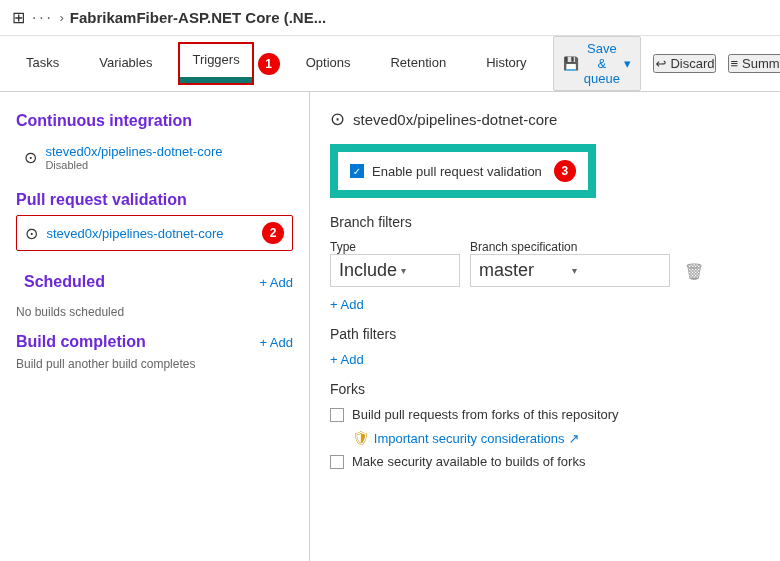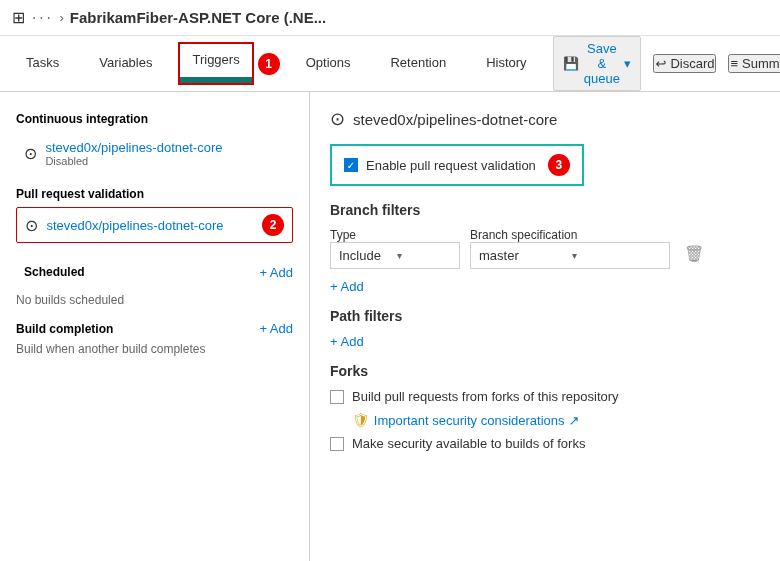--- a/index.html
+++ b/index.html
@@ -17,51 +17,51 @@
     .nav-tab.plain { color: #333; }
 
     .nav-actions { margin-left: auto; display: flex; align-items: center; gap: 12px; }
     .save-queue-btn { display: flex; align-items: center; gap: 4px; color: #0078d4; cursor: pointer; font-size: 13px; border: 1px solid #d0d0d0; padding: 4px 10px; border-radius: 2px; }
     .discard-btn { color: #333; cursor: pointer; display: flex; align-items: center; gap: 4px; font-size: 13px; }
     .summary-btn { color: #333; cursor: pointer; display: flex; align-items: center; gap: 4px; font-size: 13px; }
 
     .main-content { display: flex; height: calc(561px - 90px); }
 
     .left-panel { width: 310px; border-right: 1px solid #d0d0d0; padding: 14px 16px; overflow-y: auto; flex-shrink: 0; }
-    .section-title { font-size: 12px; font-weight: 600; color: #000000; margin-bottom: 8px; margin-top: 6px; }
+    .section-title { font-size: 16px; font-weight: 600; color: #6d28d9; margin-bottom: 8px; margin-top: 6px; }
 
     .trigger-item { display: flex; align-items: center; gap: 8px; padding: 6px 8px; cursor: pointer; border-radius: 2px; }
     .trigger-item.selected { border: 1.5px solid #c00; background: #fff; }
     .trigger-item .item-icon { font-size: 16px; color: #333; }
     .trigger-item .item-text { display: flex; flex-direction: column; }
     .trigger-item .item-name { font-size: 13px; color: #0078d4; }
     .trigger-item .item-status { font-size: 11px; color: #666; }
 
     .section-header { display: flex; align-items: center; justify-content: space-between; margin-top: 14px; margin-bottom: 6px; }
     .add-link { color: #0078d4; cursor: pointer; font-size: 13px; display: flex; align-items: center; gap: 2px; }
     .no-builds { color: #666; font-size: 12px; margin-top: 2px; }
     .build-completion-desc { color: #666; font-size: 12px; margin-top: 4px; }
 
     .right-panel { flex: 1; padding: 16px 20px; overflow-y: auto; }
     .repo-header { display: flex; align-items: center; gap: 8px; margin-bottom: 14px; }
     .repo-icon { font-size: 18px; }
     .repo-name { font-size: 15px; font-weight: 500; color: #333; }
 
-    .enable-pr { display: flex; align-items: center; gap: 8px; border: 2px solid #14b8a6; padding: 8px 12px; margin-bottom: 16px; background: #fff; width: fit-content; }
+    .enable-pr { display: flex; align-items: center; gap: 8px; border: 8px solid #14b8a6; padding: 8px 12px; margin-bottom: 16px; background: #fff; width: fit-content; }
     .checkbox-checked { width: 14px; height: 14px; background: #0078d4; border: 1px solid #0078d4; display: inline-flex; align-items: center; justify-content: center; flex-shrink: 0; }
     .checkbox-checked::after { content: '✓'; color: #fff; font-size: 10px; }
     .enable-label { font-size: 13px; color: #333; }
 
-    .section-heading { font-size: 14px; font-weight: 700; color: #333; margin-bottom: 10px; margin-top: 4px; }
+    .section-heading { font-size: 14px; font-weight: 400; color: #333; margin-bottom: 10px; margin-top: 4px; }
 
     .filters-row { display: flex; align-items: flex-end; gap: 10px; margin-bottom: 10px; }
     .filter-col { display: flex; flex-direction: column; }
     .filter-label { font-size: 12px; color: #333; }
     .filter-select { display: flex; align-items: center; border: 1px solid #d0d0d0; padding: 5px 8px; min-width: 130px; background: #fff; cursor: pointer; gap: 4px; }
-    .filter-select span { flex: 1; font-size: 13px; }
+    .filter-select span { flex: 1; font-size: 18px; }
     .filter-select .chevron { color: #666; font-size: 10px; }
     .branch-select { min-width: 200px; }
     .delete-btn { color: #999; cursor: pointer; font-size: 16px; padding: 4px; margin-bottom: 2px; }
 
     .path-section { margin-top: 14px; margin-bottom: 14px; }
     .forks-section { margin-top: 4px; }
 
     .checkbox-row { display: flex; align-items: center; gap: 8px; margin-bottom: 8px; }
     .checkbox-empty { width: 14px; height: 14px; border: 1px solid #999; display: inline-flex; align-items: center; justify-content: center; flex-shrink: 0; }
 
@@ -137,21 +137,21 @@
     <div class="section-header">
       <span class="section-title" style="margin:8px">Scheduled</span>
       <span class="add-link">+ Add</span>
     </div>
     <div class="no-builds">No builds scheduled</div>
 
     <div class="section-header">
       <span class="section-title" style="margin:0">Build completion</span>
       <span class="add-link">+ Add</span>
     </div>
-    <div class="build-completion-desc">Build when another build completes</div>
+    <div class="build-completion-desc">Build pull another build completes</div>
 
   </div>
 
   <div class="right-panel">
 
     <div class="repo-header">
       <span class="repo-icon">⊙</span>
       <span class="repo-name">steved0x/pipelines-dotnet-core</span>
     </div>
 

